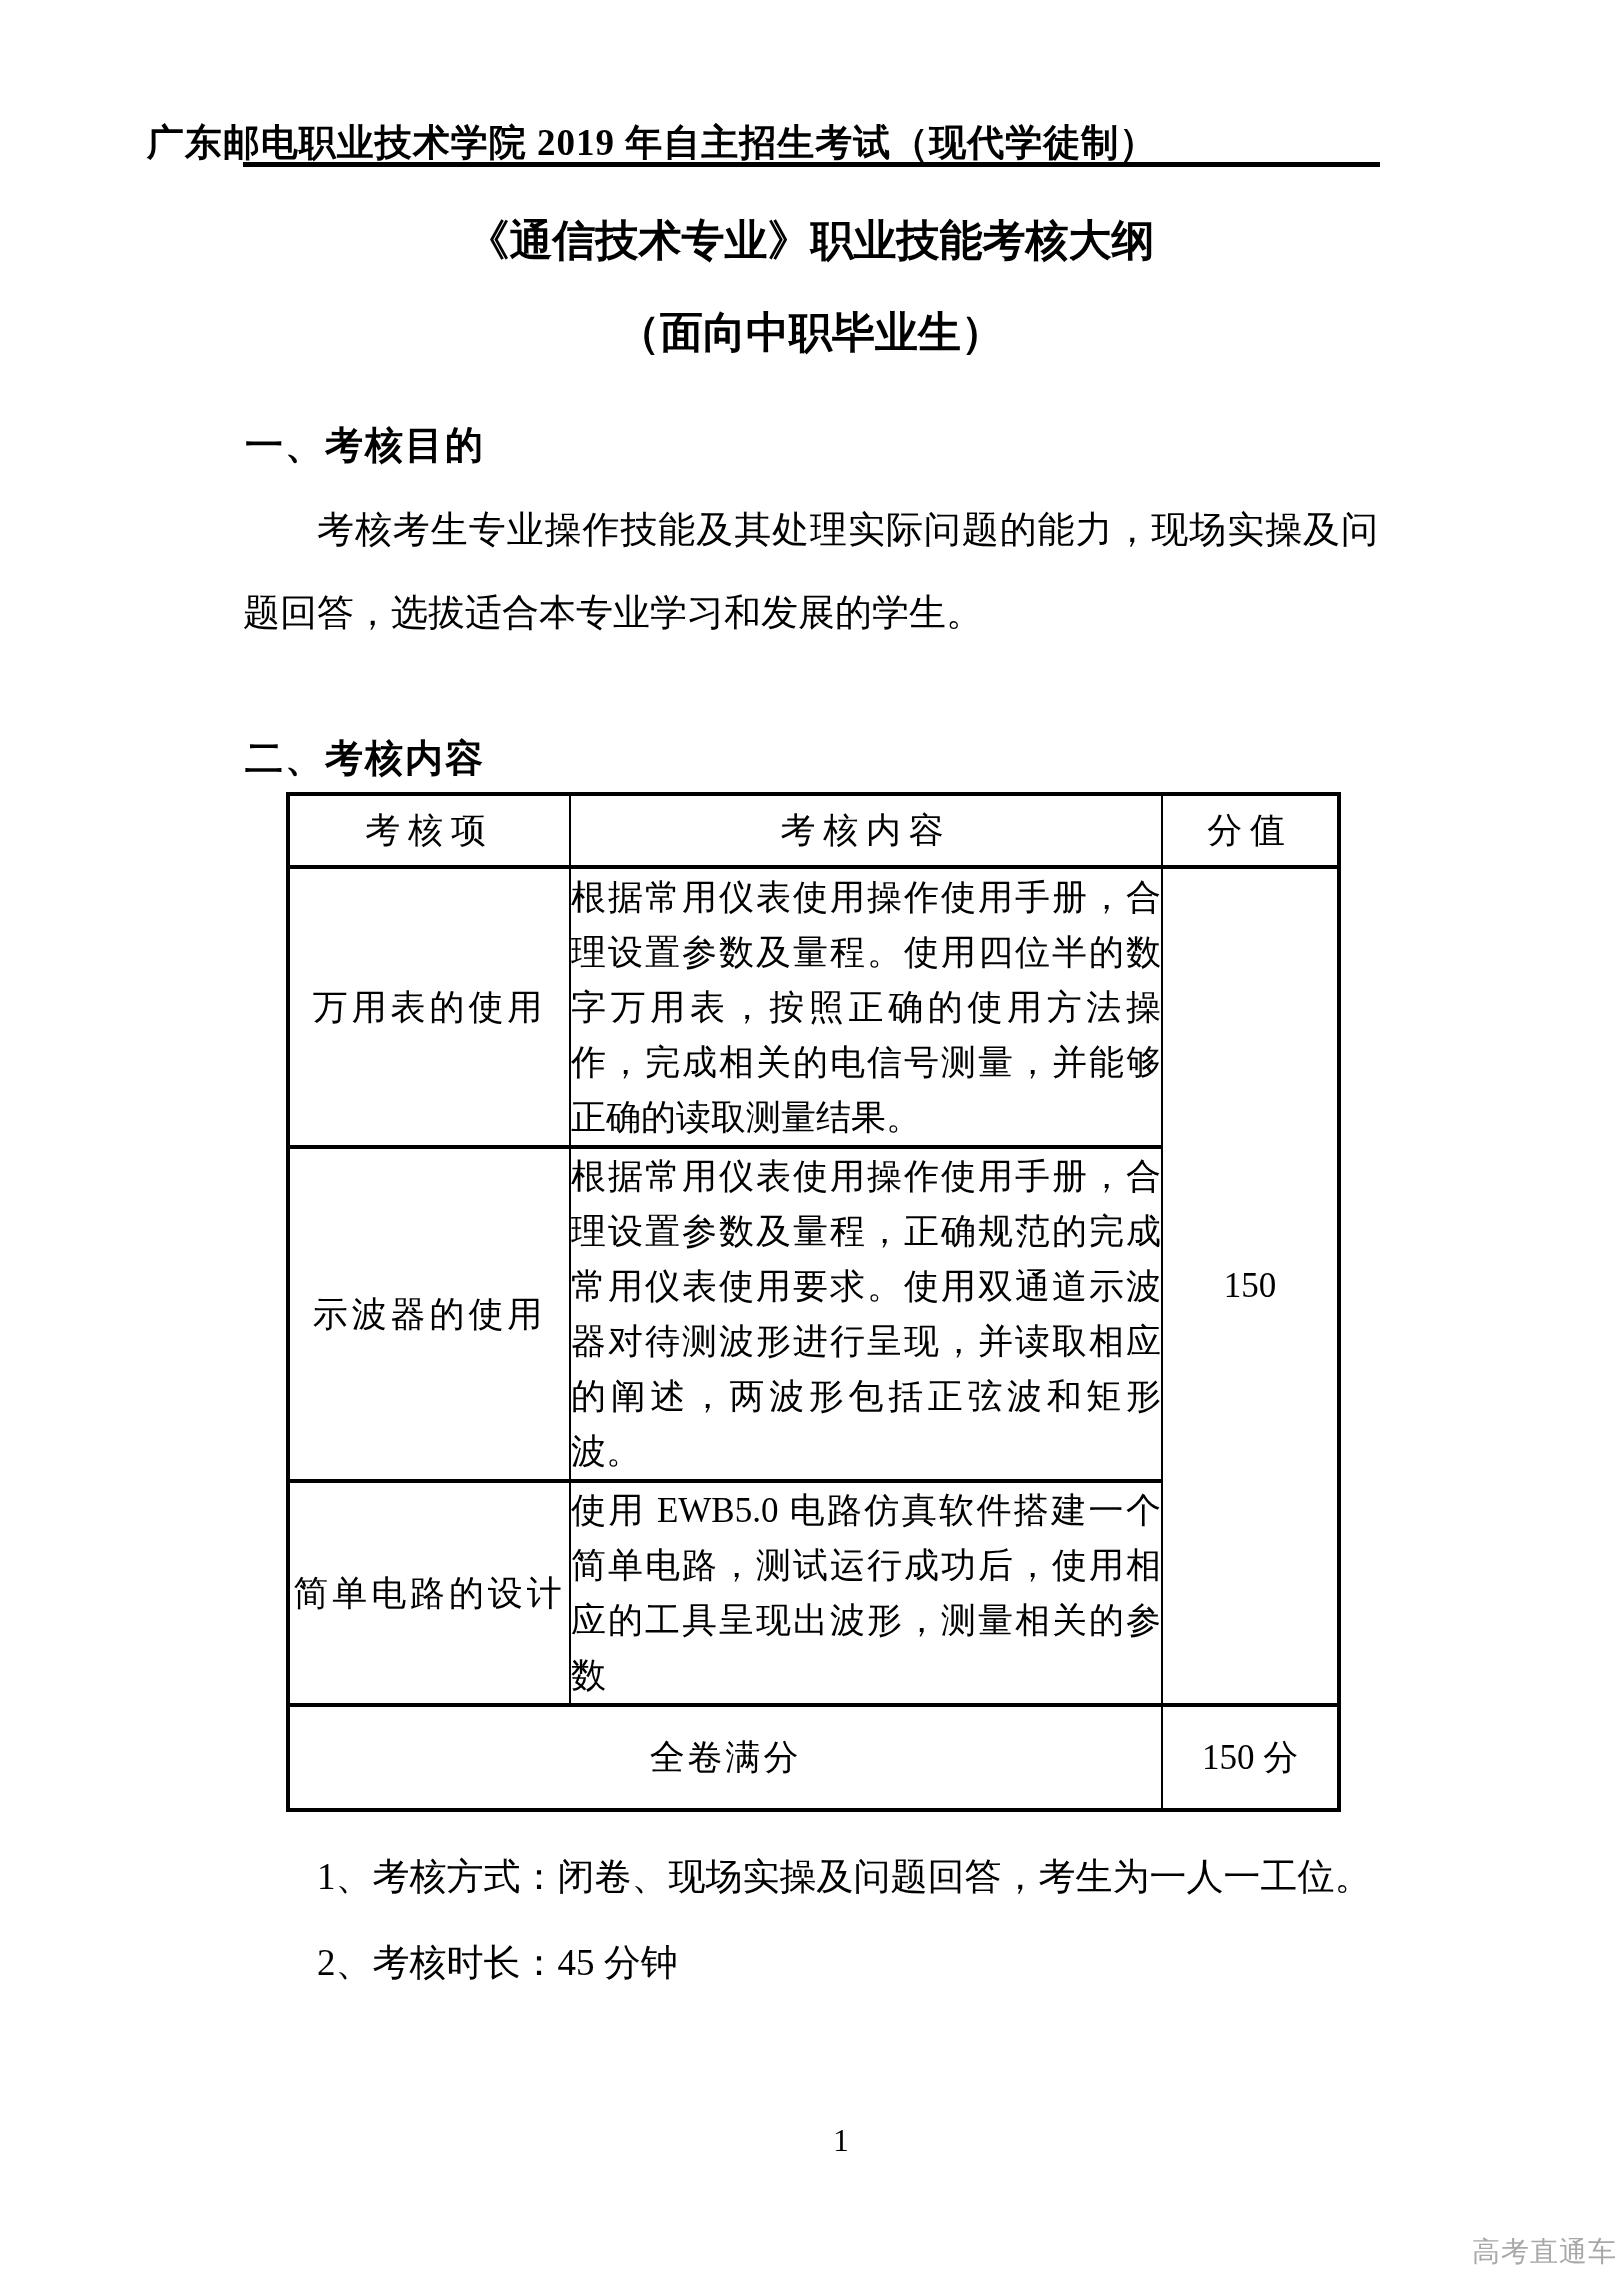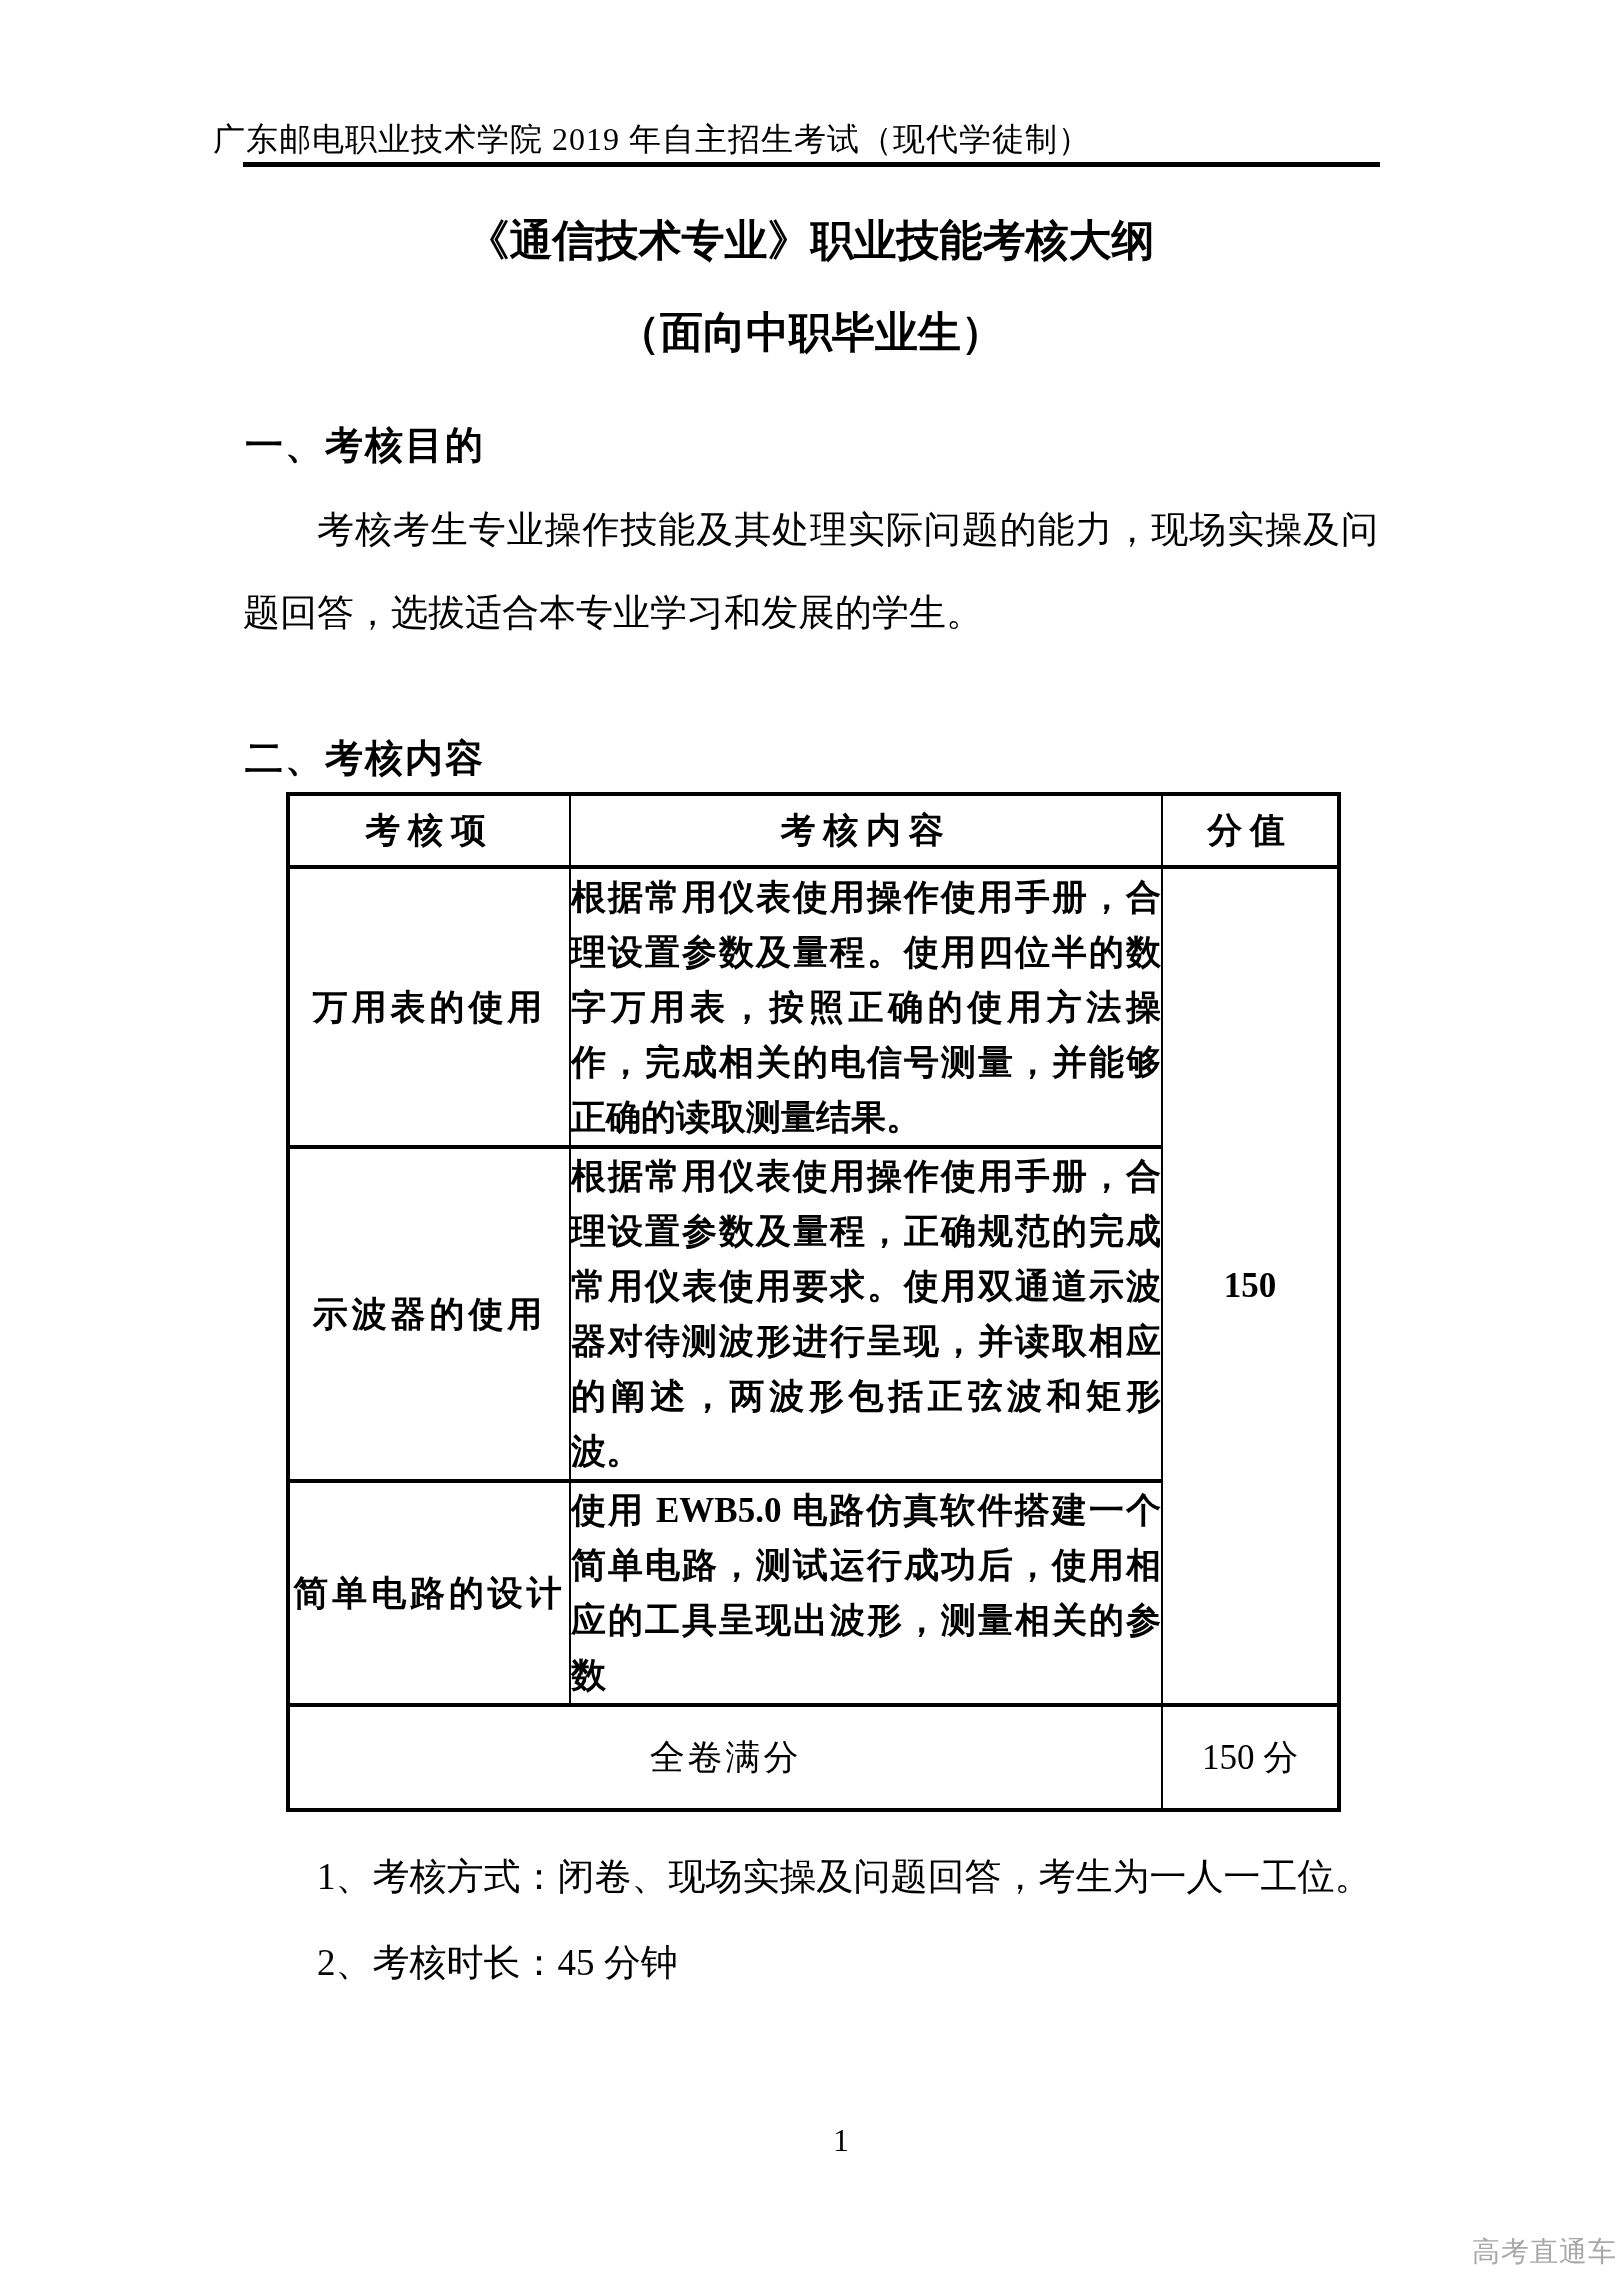--- a/index.html
+++ b/index.html
@@ -8,21 +8,21 @@
     width:1621px;height:2293px;
     margin:0 auto;
     background:#ffffff;
     font-family:"Liberation Serif","DejaVu Serif",serif;
     color:#000;
     overflow:hidden;
   }
   .abs{position:absolute;}
   .doc-header{
     left:0;top:118px;width:1304px;
-    font-size:32px;font-weight:normal;
+    font-size:37px;font-weight:bold;
     text-align:center;letter-spacing:1px;
   }
   .header-rule{
     left:243px;top:162px;width:1137px;height:4.9px;
     background:#000;
   }
   .doc-title{
     left:0;top:212px;width:1621px;
     font-size:43px;font-weight:bold;
     text-align:center;
@@ -55,21 +55,21 @@
   table.assess{
     position:absolute;left:286px;top:792px;
     border-collapse:collapse;
     table-layout:fixed;
     width:1052px;
     font-size:35px;
   }
   table.assess th,table.assess td{
     border:2.9px solid #000;
     border-top-width:4.9px;border-bottom-width:4.9px;
-    font-weight:bold;
+    font-weight:normal;
     vertical-align:middle;
     padding:0;
   }
   table.assess{border:4.9px solid #000;}
   .col-item{width:282px;}
   .col-content{width:592px;}
   .col-score{width:177px;}
   th.hcell{height:69px;text-align:center;letter-spacing:7.8px;}
   td.label-cell{text-align:center;letter-spacing:3.9px;height:100%;}
   td.content-cell{

